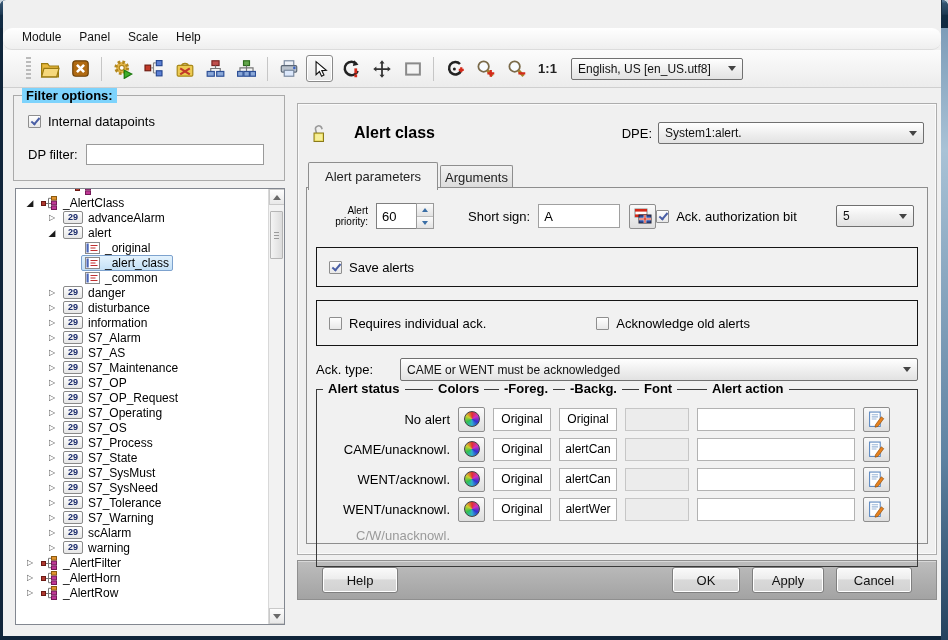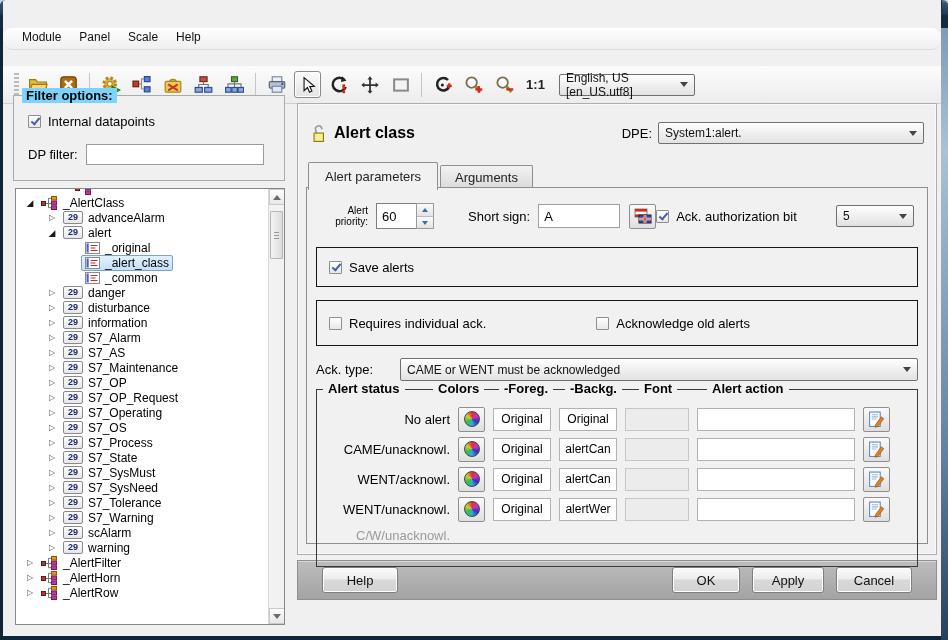--- a/index.html
+++ b/index.html
@@ -16,29 +16,29 @@
   .capbtn{height:19px;border:1px solid #1c2f42;border-top:none;display:flex;align-items:center;justify-content:center;background:linear-gradient(180deg,#f2f6fa,#c9d6e2 45%,#9fb4c6 50%,#b6c9da);box-shadow:inset 0 0 0 1px rgba(255,255,255,.55);}
   .capbtn.min{width:30px;border-radius:0 0 0 3px;}
   .capbtn.max{width:29px;border-left:none;}
   .capbtn.close{width:45px;border-left:none;border-radius:0 0 3px 0;background:linear-gradient(180deg,#f6c4b4,#dd7a64 45%,#c03c28 50%,#cf5b44);}
   .glyph-min{width:9px;height:3px;background:#2a3c4e;margin-top:6px;}
   .glyph-max{width:9px;height:8px;border:2px solid #2a3c4e;background:transparent;}
 
   
   .menubar{position:absolute;left:0;top:28px;right:0;height:22px;background:linear-gradient(180deg,#ffffff,#efefef);border-bottom:1px solid #dcdcdc;display:flex;align-items:flex-start;padding-left:10px;border-radius:9px;}
   .menu-item{font-size:12px;color:#111;padding:2px 9px;}
-  .toolbar{position:absolute;left:0;top:66px;right:0;height:38px;background:linear-gradient(180deg,#fcfcfc,#ececec);border-bottom:1px solid #cfcfcf;display:flex;align-items:center;padding-left:8px;}
+  .toolbar{position:absolute;left:0;top:50px;right:0;height:38px;background:linear-gradient(180deg,#fcfcfc,#ececec);border-bottom:1px solid #cfcfcf;display:flex;align-items:center;padding-left:20px;}
   .grip{width:5px;height:24px;margin:0 3px;background:repeating-linear-gradient(180deg,#bbb 0 2px,transparent 2px 4px);}
   .tbtn{width:27px;height:27px;display:flex;align-items:center;justify-content:center;margin:0 2px;border:1px solid transparent;border-radius:3px;}
   .tbtn.selected{border:1px solid #8a8a8a;background:linear-gradient(#fbfbfb,#e4e4e4);box-shadow:inset 0 0 0 1px #fff;}
   .tsep{width:1px;height:24px;background:#c6c6c6;margin:0 5px;}
   .one2one{font-size:13px;font-weight:bold;color:#222;}
   .dd{display:flex;align-items:center;border:1px solid #707070;border-radius:2px;background:linear-gradient(180deg,#ffffff,#f1f1f1 45%,#e2e2e2);height:22px;padding:0 6px;font-size:12px;color:#111;}
   .dd .arrow{margin-left:auto;width:0;height:0;border-left:4px solid transparent;border-right:4px solid transparent;border-top:5px solid #444;}
-  .lang-dd{width:136px;margin-left:8px;}
+  .lang-dd{width:172px;margin-left:8px;}
 
   
   .filter-group{position:absolute;left:10px;top:95px;width:272px;height:86px;border:1px solid #aaa;background:#f0f0f0;}
   .filter-legend{position:absolute;left:8px;top:-8px;background:#7dd3fc;padding:0 4px;font-size:13px;font-weight:bold;}
   .cb{width:13px;height:13px;border:1px solid #8e8e8e;border-radius:1px;background:linear-gradient(180deg,#fefefe,#e8e8e8);display:inline-block;position:relative;flex:none;}
   .cb.checked::after{content:"";position:absolute;left:2px;top:2px;width:7px;height:3px;border-left:2px solid #4a5fa5;border-bottom:2px solid #4a5fa5;transform:rotate(-50deg);}
   .cb-row{display:flex;align-items:center;gap:7px;font-size:13px;}
   .filter-cb-row{position:absolute;left:14px;top:18px;}
   .dpfilter-row{position:absolute;left:14px;top:48px;display:flex;align-items:center;gap:8px;font-size:13px;}
   .dpfilter-input{width:178px;height:21px;border:1px solid #9a9a9a;background:#fff;font-size:12px;padding:0 4px;font-family:"Liberation Sans",sans-serif;}
@@ -58,26 +58,26 @@
   .sb-btn{position:absolute;left:0;width:16px;height:16px;display:flex;align-items:center;justify-content:center;background:linear-gradient(180deg,#fdfdfd,#e8e8e8);border:1px solid #c9c9c9;}
   .sb-up{top:0;} .sb-down{bottom:0;}
   .sb-arrow{width:0;height:0;border-left:4px solid transparent;border-right:4px solid transparent;}
   .sb-up .sb-arrow{border-bottom:5px solid #6a6a6a;}
   .sb-down .sb-arrow{border-top:5px solid #6a6a6a;}
   .sb-thumb{position:absolute;left:1px;top:22px;width:13px;height:48px;border:1px solid #b5b5b5;border-radius:1px;background:linear-gradient(90deg,#f4f4f4,#dcdcdc);}
   .sb-thumb::after{content:"";position:absolute;left:3px;right:3px;top:20px;height:8px;background:repeating-linear-gradient(180deg,#9a9a9a 0 1px,transparent 1px 3px);}
 
   
   .panel{position:absolute;left:294px;top:103px;width:640px;height:452px;border:1px solid #adadad;background:#f0f0f0;box-shadow:inset 0 0 0 1px #fafafa;}
-  .panel-header{position:absolute;left:14px;top:16px;right:12px;height:26px;display:flex;align-items:center;}
+  .panel-header{position:absolute;left:14px;top:16px;right:12px;height:26px;display:flex;align-items:center;gap:20px;}
   .panel-title{font-size:16px;font-weight:bold;margin-left:8px;}
   .dpe-wrap{margin-left:auto;display:flex;align-items:center;gap:6px;font-size:13px;}
   .dpe-dd{width:266px;}
   .tabs{position:absolute;left:10px;top:58px;display:flex;align-items:flex-end;}
-  .tab{font-size:13px;padding:4px 14px;border:1px solid #8e8e8e;border-bottom:none;border-radius:2px 2px 0 0;background:linear-gradient(180deg,#f2f2f2,#dadada);margin-right:2px;color:#222;}
+  .tab{font-size:13px;padding:4px 4px;border:1px solid #8e8e8e;border-bottom:none;border-radius:2px 2px 0 0;background:linear-gradient(180deg,#f2f2f2,#dadada);margin-right:2px;color:#222;}
   .tab.active{background:#f1f1f1;padding:6px 16px;position:relative;z-index:2;margin-bottom:-1px;}
   .tab-content{position:absolute;left:8px;top:83px;right:8px;bottom:10px;border:1px solid #8e8e8e;background:#f1f1f1;padding:8px 9px;z-index:1;}
 
   .prio-row{display:flex;align-items:center;margin-top:2px;height:36px;}
   .plabel{width:52px;font-size:10px;text-align:right;line-height:1.15;}
   .spinbox{display:flex;margin-left:8px;}
   .spin-input{width:40px;height:26px;border:1px solid #7f7f7f;border-right:none;background:#fff;font-size:13px;padding:0 5px;font-family:"Liberation Sans",sans-serif;}
   .spin-btns{display:flex;flex-direction:column;border:1px solid #9a9a9a;}
   .spin-btn{width:16px;height:12px;display:flex;align-items:center;justify-content:center;background:linear-gradient(180deg,#fbfbfb,#e3e3e3);}
   .spin-btn + .spin-btn{border-top:1px solid #bcbcbc;}

